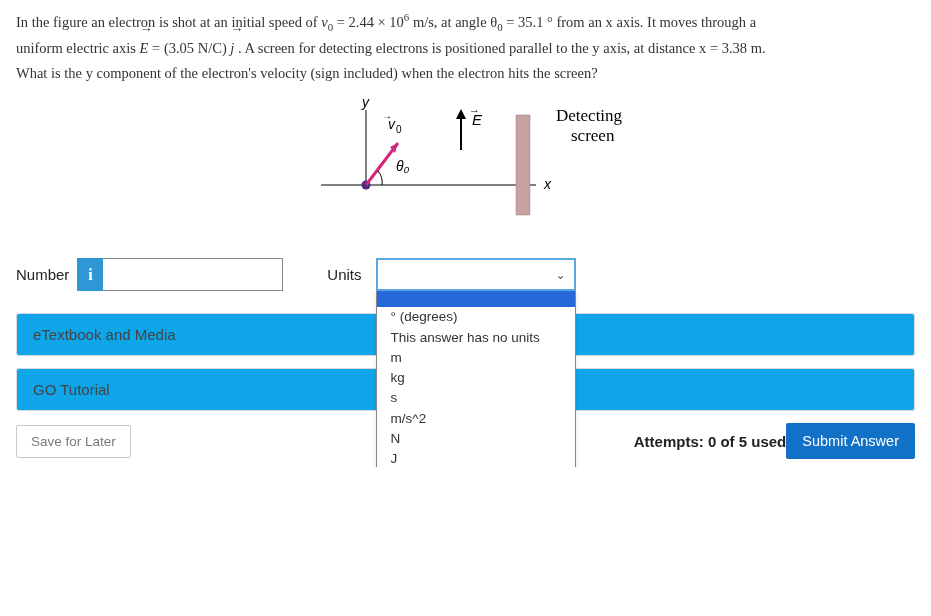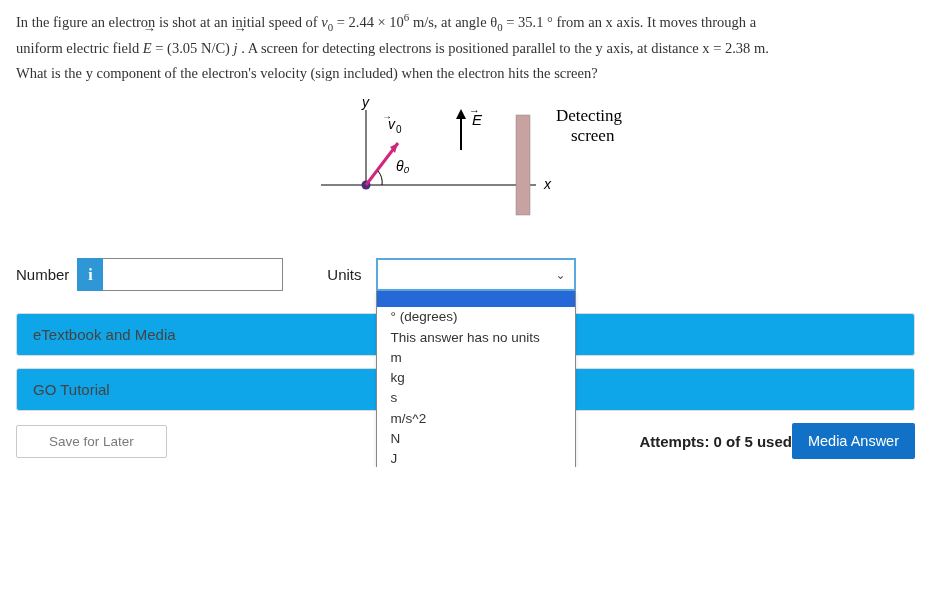--- a/index.html
+++ b/index.html
@@ -110,21 +110,21 @@
   .bottom-row {
     display: flex;
     align-items: center;
     justify-content: space-between;
     margin-top: 4px;
   }
   .save-later {
     border: 1px solid #c9c9c9;
     background: #fff;
     color: #7a7a7a;
-    padding: 8px 32px;
+    padding: 8px 14px;
     font-size: 13.5px;
     border-radius: 2px;
     cursor: pointer;
   }
   .right-group { display: flex; align-items: center; }
   .attempts { font-weight: 600; font-size: 15px; color: #222; }
   .submit-btn {
     background: #1171c7;
     color: #fff;
     border: none;
@@ -133,21 +133,21 @@
     border-radius: 2px;
     cursor: pointer;
   }
 </style>
 </head>
 <body>
 
 <div class="problem-text">
   <span>In the figure an electron is shot at an initial speed of </span><i>v</i><sub>0</sub><span> = 2.44 × 10</span><sup>6</sup><span> m/s, at angle θ</span><sub>0</sub><span> = 35.1 ° from an x axis. It moves through a</span>
   <br>
-  <span>uniform electric field </span><span class="vec"><span class="arrow-over">→</span><i>E</i></span><span> = (3.05 N/C) </span><span class="vec"><span class="arrow-over">→</span><i>j</i></span><span> . A screen for detecting electrons is positioned parallel to the y axis, at distance x = 2.38 m.</span>
+  <span>uniform electric axis </span><span class="vec"><span class="arrow-over">→</span><i>E</i></span><span> = (3.05 N/C) </span><span class="vec"><span class="arrow-over">→</span><i>j</i></span><span> . A screen for detecting electrons is positioned parallel to the y axis, at distance x = 3.38 m.</span>
   <br>
   <span>What is the y component of the electron's velocity (sign included) when the electron hits the screen?</span>
 </div>
 
 <div class="figure-wrap">
   <svg width="340" height="130" viewBox="0 0 340 130">
 
     <line x1="25" y1="90" x2="240" y2="90" stroke="#000" stroke-width="1"></line>
     <text x="248" y="94" font-size="14" font-style="italic">x</text>
 
@@ -215,15 +215,15 @@
 </div>
 
 <div class="resource-bar">
   <span>GO Tutorial</span>
 </div>
 
 <div class="bottom-row">
   <button class="save-later">Save for Later</button>
   <div class="right-group">
     <span class="attempts">Attempts: 0 of 5 used</span>
-    <button class="submit-btn">Media Answer</button>
+    <button class="submit-btn">Submit Answer</button>
   </div>
 </div>
 
 </body></html>

